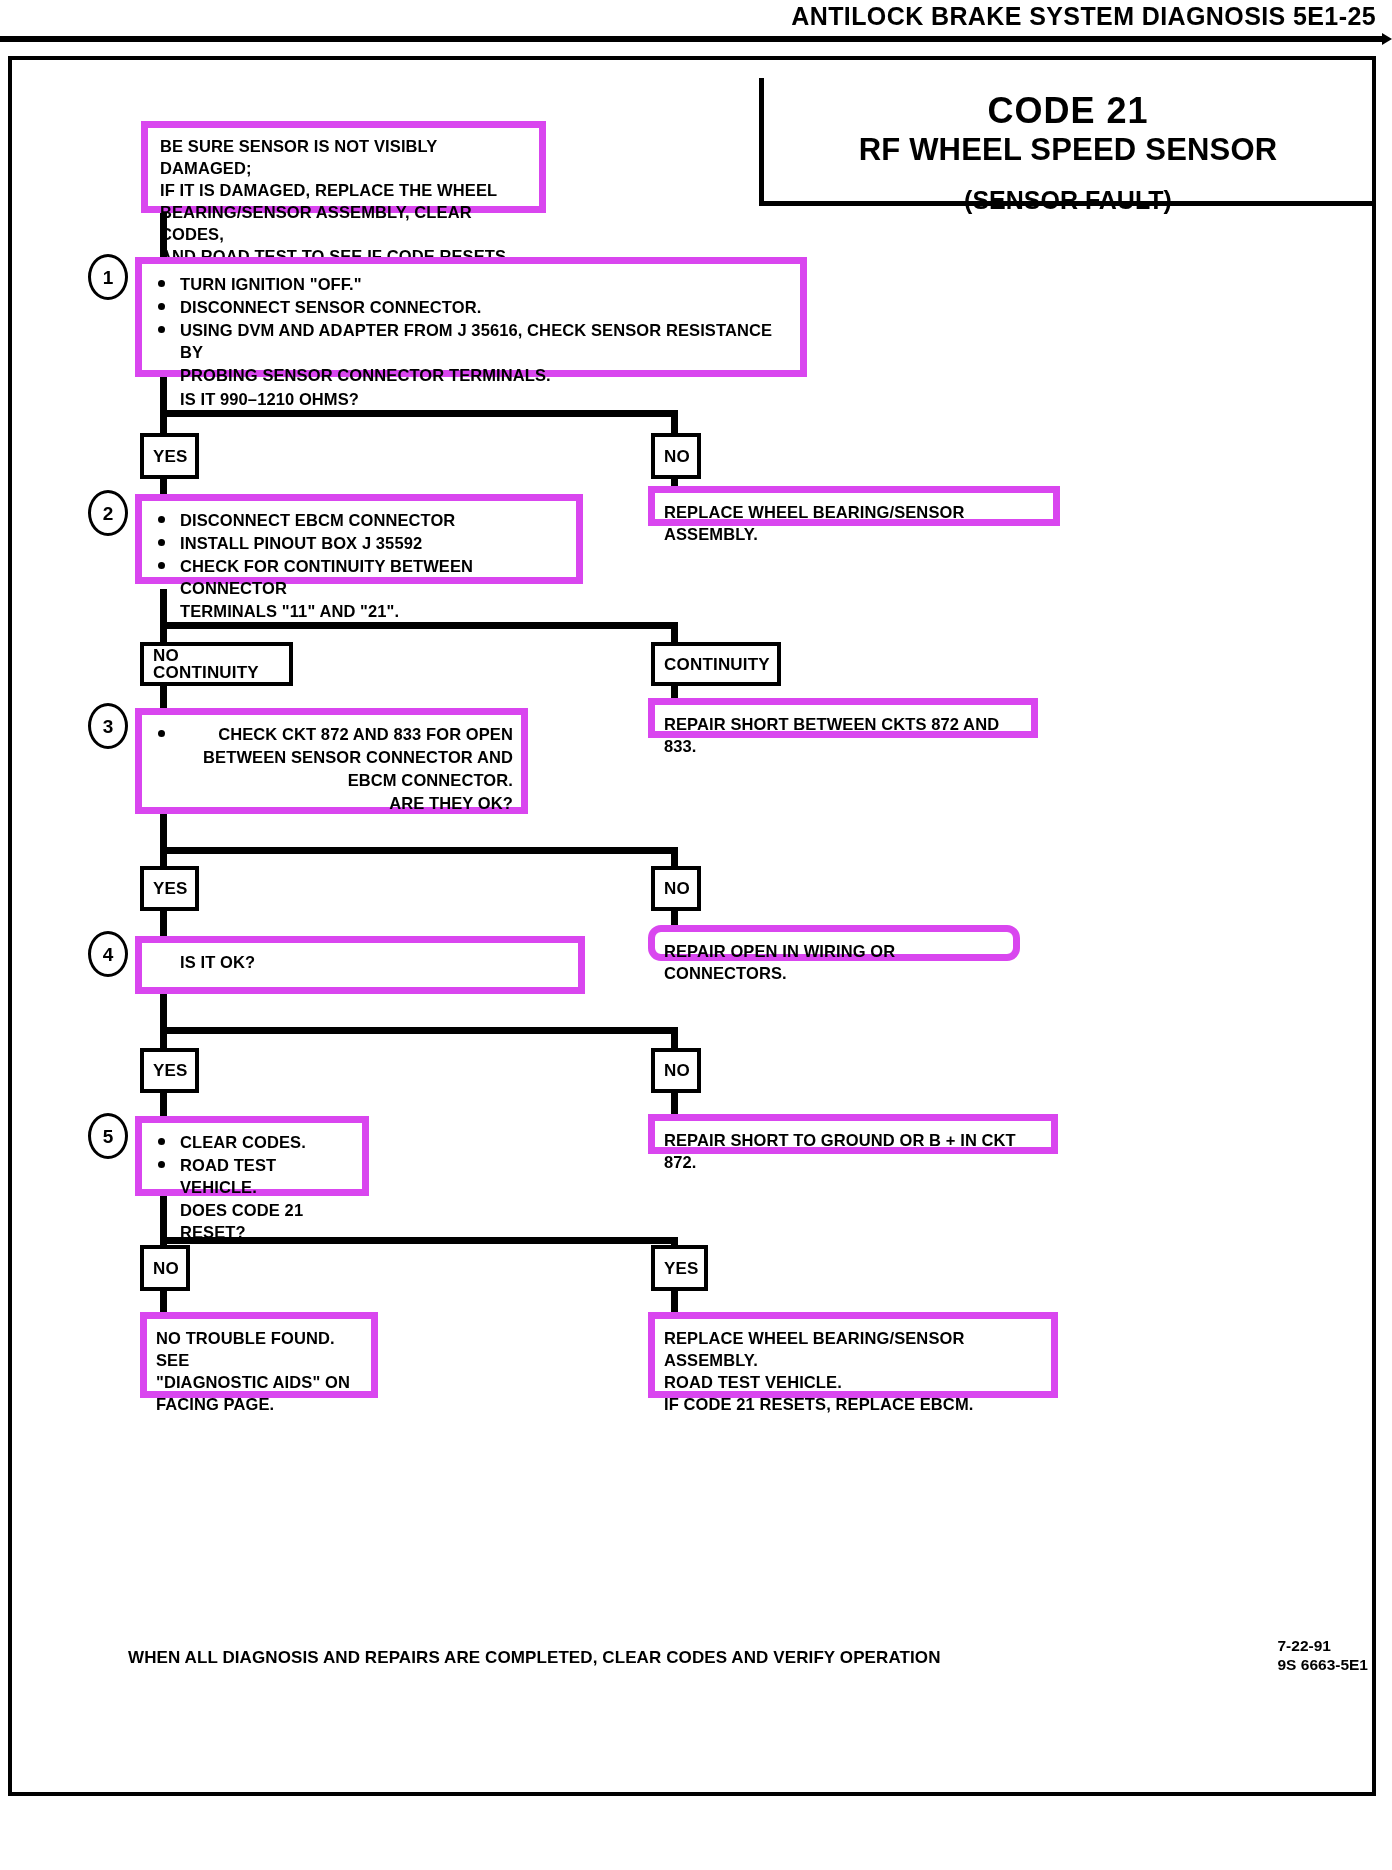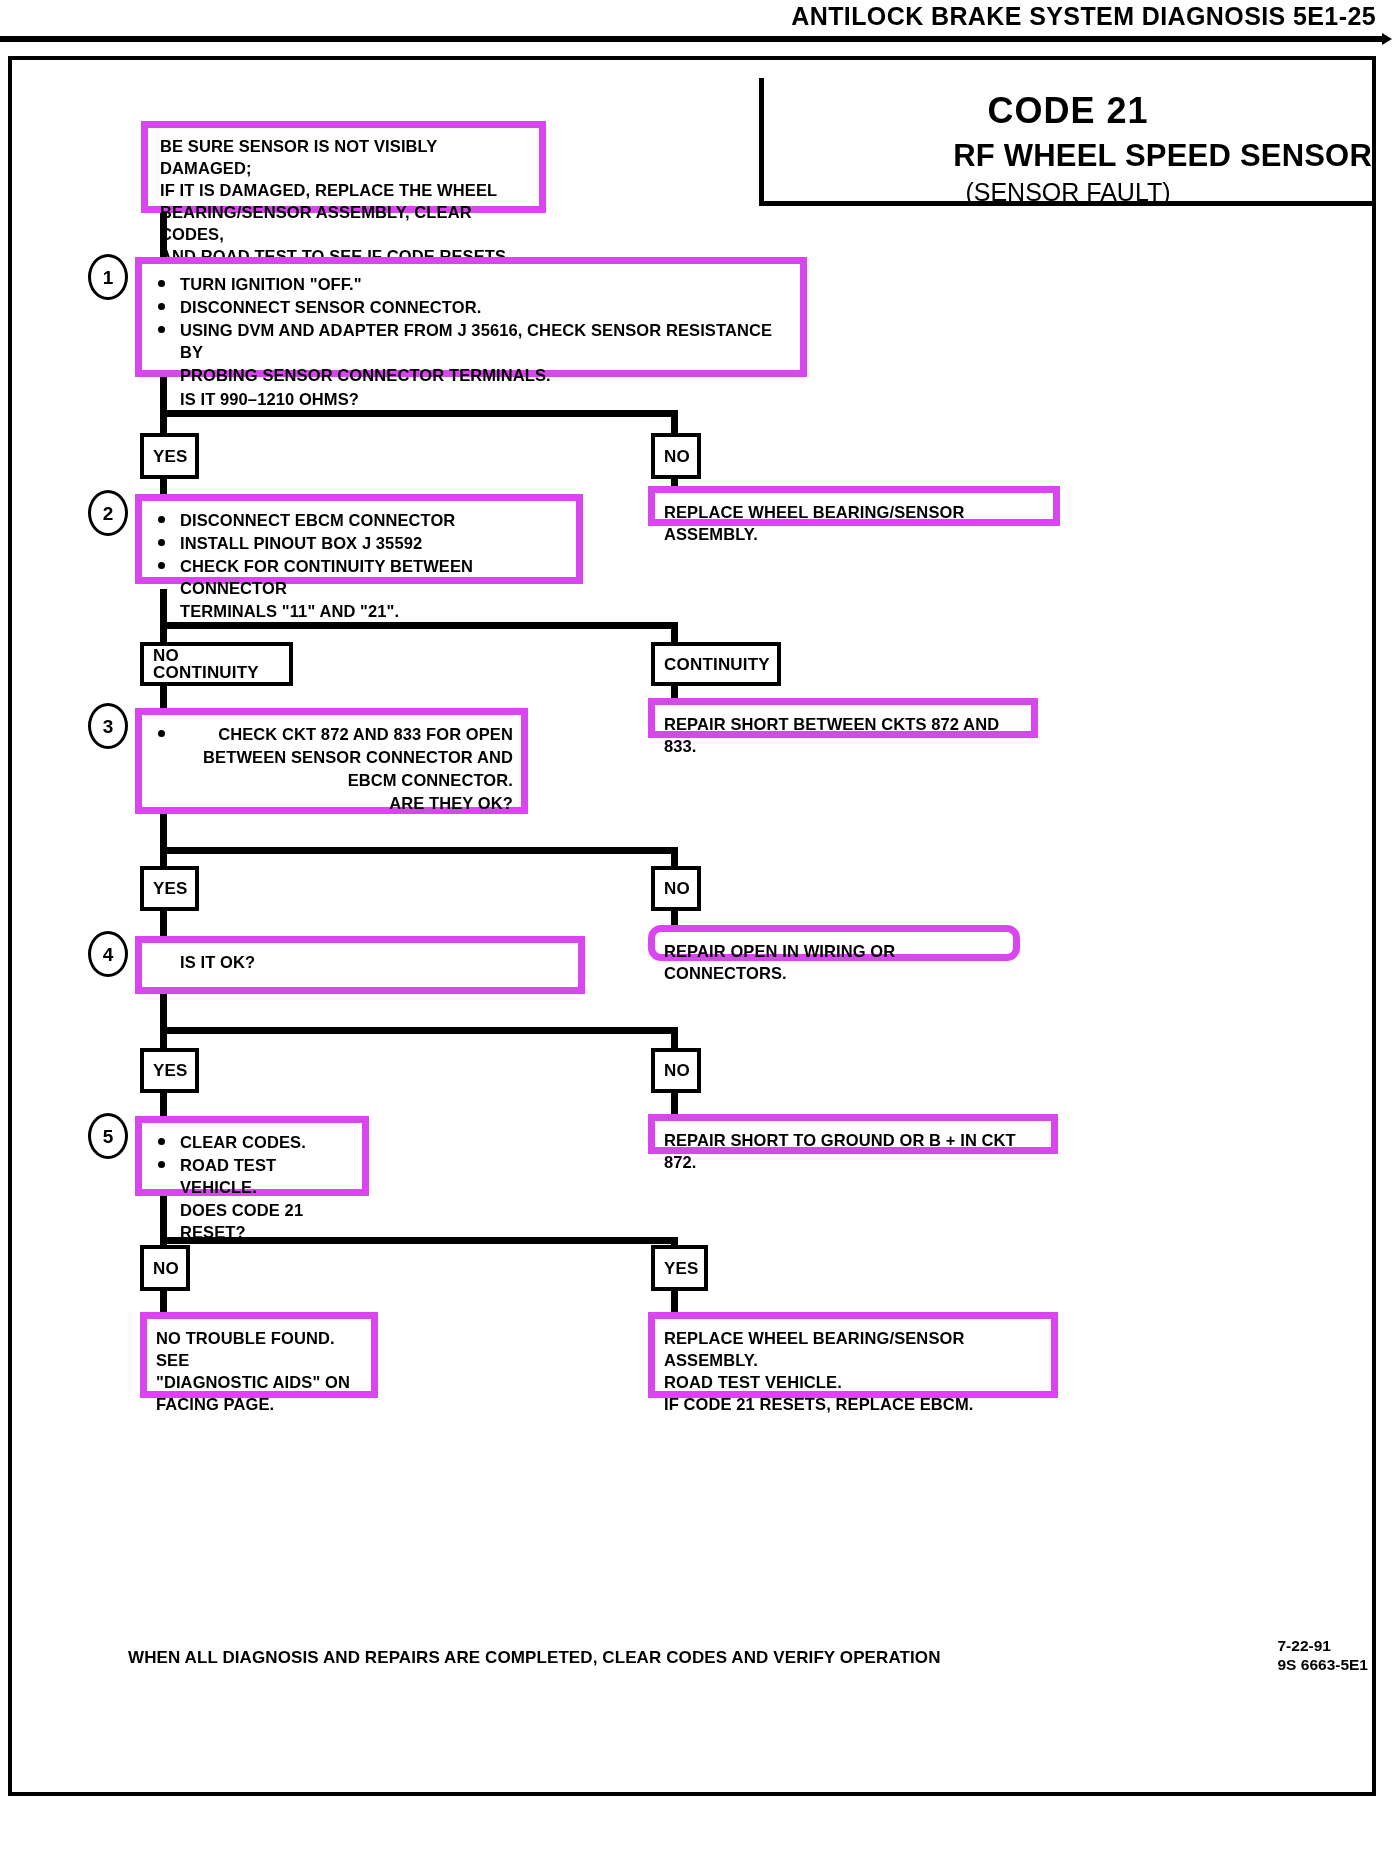--- a/index.html
+++ b/index.html
@@ -31,22 +31,22 @@
     border:4px solid #000;box-sizing:border-box;
   }
 
   
   .titleblock{
     position:absolute;left:747px;top:18px;width:613px;height:128px;
     border-left:5px solid #000;border-bottom:5px solid #000;
     box-sizing:border-box;text-align:center;
   }
   .t-code{font-size:36px;font-weight:bold;letter-spacing:1px;margin-top:12px;}
-  .t-name{font-size:31px;font-weight:bold;letter-spacing:.2px;margin-top:6px;text-align:right;}
-  .t-sub{font-size:25px;font-weight:normal;margin-top:4px;}
+  .t-name{font-size:31px;font-weight:bold;letter-spacing:.2px;}
+  .t-sub{font-size:25px;font-weight:bold;margin-top:18px;}
 
   
   .box{
     position:absolute;border:7px solid #d946ef;background:#fff;
     box-sizing:border-box;
   }
   .box .txt{
     font-size:16.5px;font-weight:bold;line-height:1.33;letter-spacing:.1px;
   }
   .pad{padding:8px 10px 6px 12px;}

